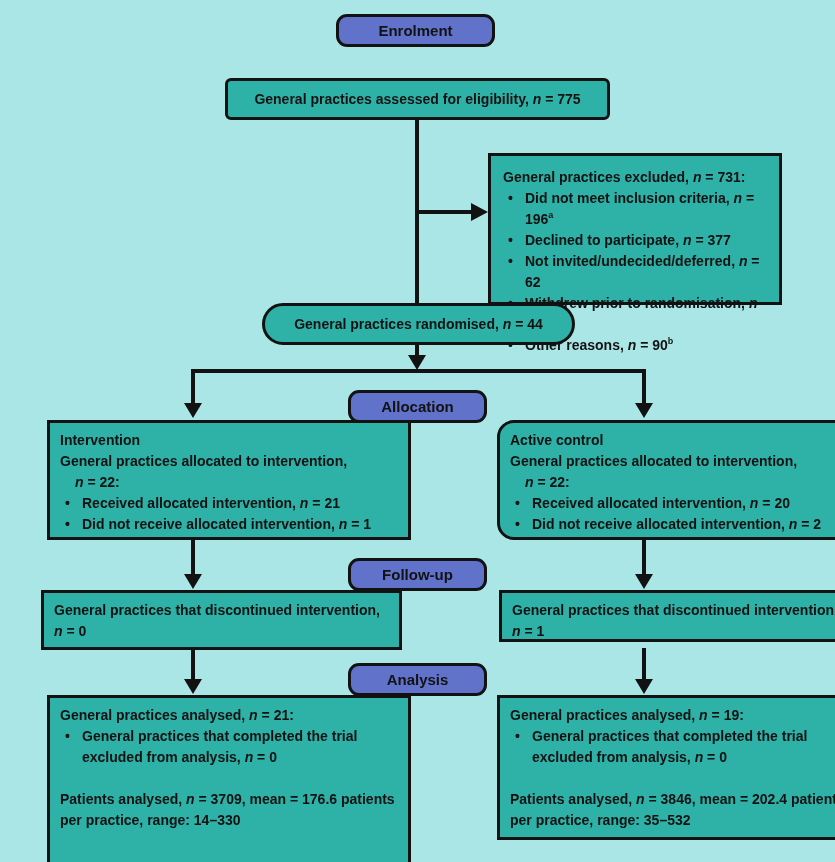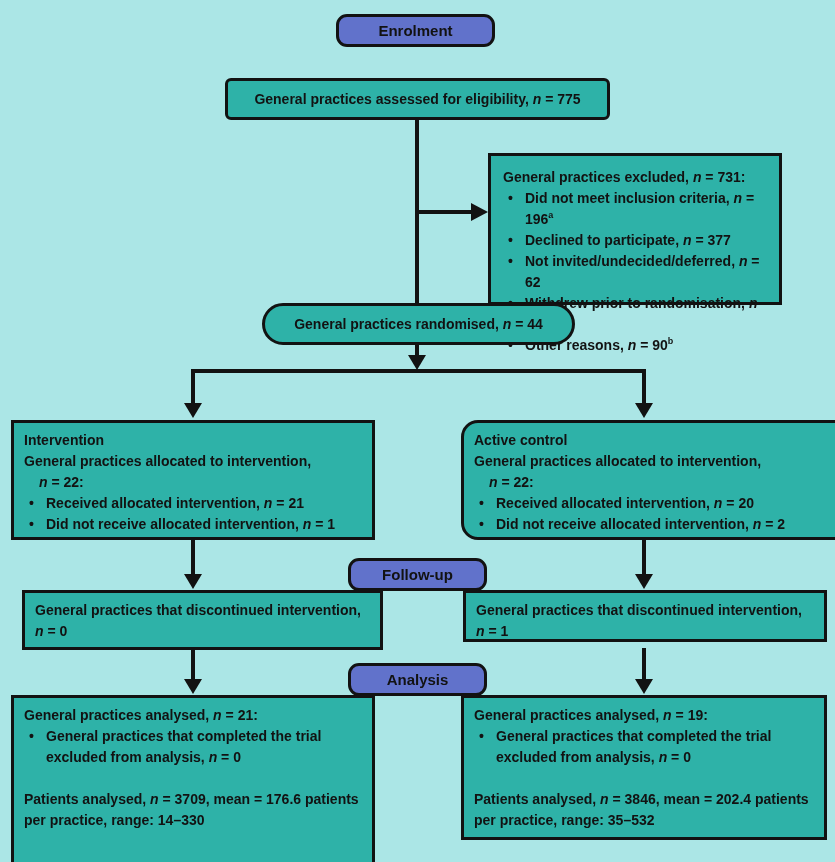--- a/index.html
+++ b/index.html
@@ -11,21 +11,21 @@
   .arr.down{border-left:9px solid transparent;border-right:9px solid transparent;border-top:15px solid var(--ink);}
   .arr.right{border-top:9px solid transparent;border-bottom:9px solid transparent;border-left:17px solid var(--ink);}
   
   .pill{position:absolute;z-index:3;display:flex;align-items:center;justify-content:center;
         border:3px solid var(--ink);border-radius:11px;
         font-size:15px;font-weight:700;color:var(--ink);box-sizing:border-box;}
   
   .tbox{position:absolute;z-index:2;border:3px solid var(--ink);box-sizing:border-box;
         color:var(--ink);font-size:14px;font-weight:700;line-height:21px;}
   .tbox.center{display:flex;align-items:center;justify-content:center;text-align:center;}
-  .pad{padding:7px 10px;}
+  .pad{padding:7px 10px;margin-left:36px;}
   .pad-lg{padding:11px 12px;}
   .brow{display:flex;}
   .brow .dot{flex:0 0 22px;padding-left:5px;box-sizing:border-box;}
   .brow .bt{flex:1 1 auto;}
   .indent{padding-left:15px;}
   .spacer{height:21px;}
   sup{font-size:9px;line-height:0;}
   em{font-style:italic;}
 </style>
 </head>
@@ -50,20 +50,23 @@
   <div class="arr down" style="left:184px;top:574px;"></div>
   <div class="arr down" style="left:635px;top:574px;"></div>
 
   <div class="line" style="left: 191px; top: 648px; width: 4px; height: 33px; background: rgb(18, 18, 18);"></div>
   <div class="line" style="left: 642px; top: 648px; width: 4px; height: 33px; background: rgb(18, 18, 18);"></div>
   <div class="arr down" style="left:184px;top:679px;"></div>
   <div class="arr down" style="left:635px;top:679px;"></div>
 
   <div class="pill" style="left: 336px; top: 14px; width: 159px; height: 33px; background: rgb(97, 114, 203);">
     <span>Enrolment</span>
+  </div>
+  <div class="pill" style="left: 348px; top: 390px; width: 139px; height: 33px; background: rgb(97, 114, 203);">
+    <span>Allocation</span>
   </div>
   <div class="pill" style="left: 348px; top: 558px; width: 139px; height: 33px; background: rgb(97, 114, 203);">
     <span>Follow-up</span>
   </div>
   <div class="pill" style="left: 348px; top: 663px; width: 139px; height: 33px; background: rgb(97, 114, 203);">
     <span>Analysis</span>
   </div>
 
   <div class="tbox center" style="left: 225px; top: 78px; width: 385px; height: 42px; background: rgb(46, 178, 168); border-radius: 6px;">
     <span>General practices assessed for eligibility, <em>n</em> = 775</span>
@@ -118,21 +121,21 @@
     <div class="brow">
       <span class="dot">•</span>
       <span class="bt">Received allocated intervention, <em>n</em> = 20</span>
     </div>
     <div class="brow">
       <span class="dot">•</span>
       <span class="bt">Did not receive allocated intervention, <em>n</em> = 2</span>
     </div>
   </div>
 
-  <div class="tbox pad" style="left: 22px; top: 590px; width: 361px; height: 60px; background: rgb(46, 178, 168);">
+  <div class="tbox pad" style="left: 5px; top: 590px; width: 361px; height: 60px; background: rgb(46, 178, 168);">
     <div>General practices that discontinued intervention, <em>n</em> = 0</div>
   </div>
   <div class="tbox pad" style="left: 463px; top: 590px; width: 364px; height: 52px; background: rgb(46, 178, 168);">
     <div>General practices that discontinued intervention, <em>n</em> = 1</div>
   </div>
 
   <div class="tbox pad" style="left: 11px; top: 695px; width: 364px; height: 170px; background: rgb(46, 178, 168);">
     <div>General practices analysed, <em>n</em> = 21:</div>
     <div class="brow">
       <span class="dot">•</span>

